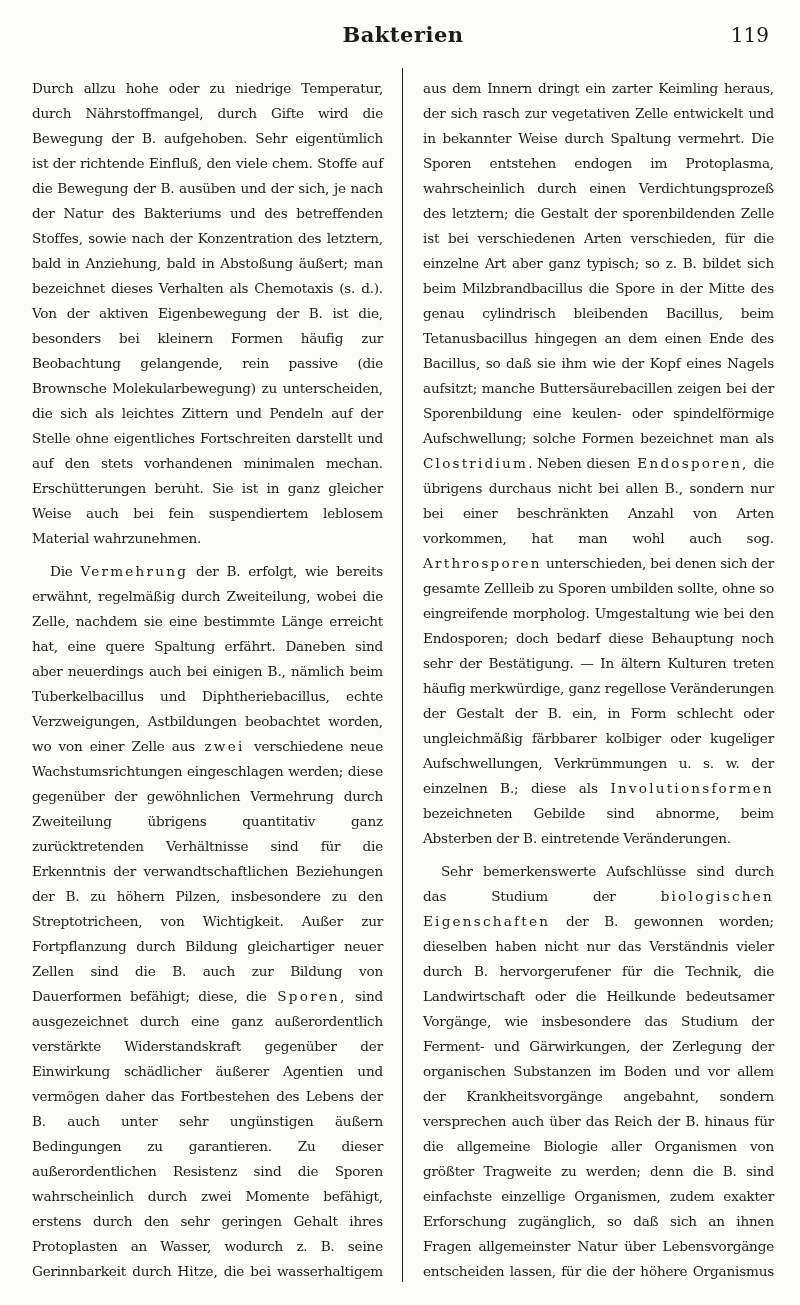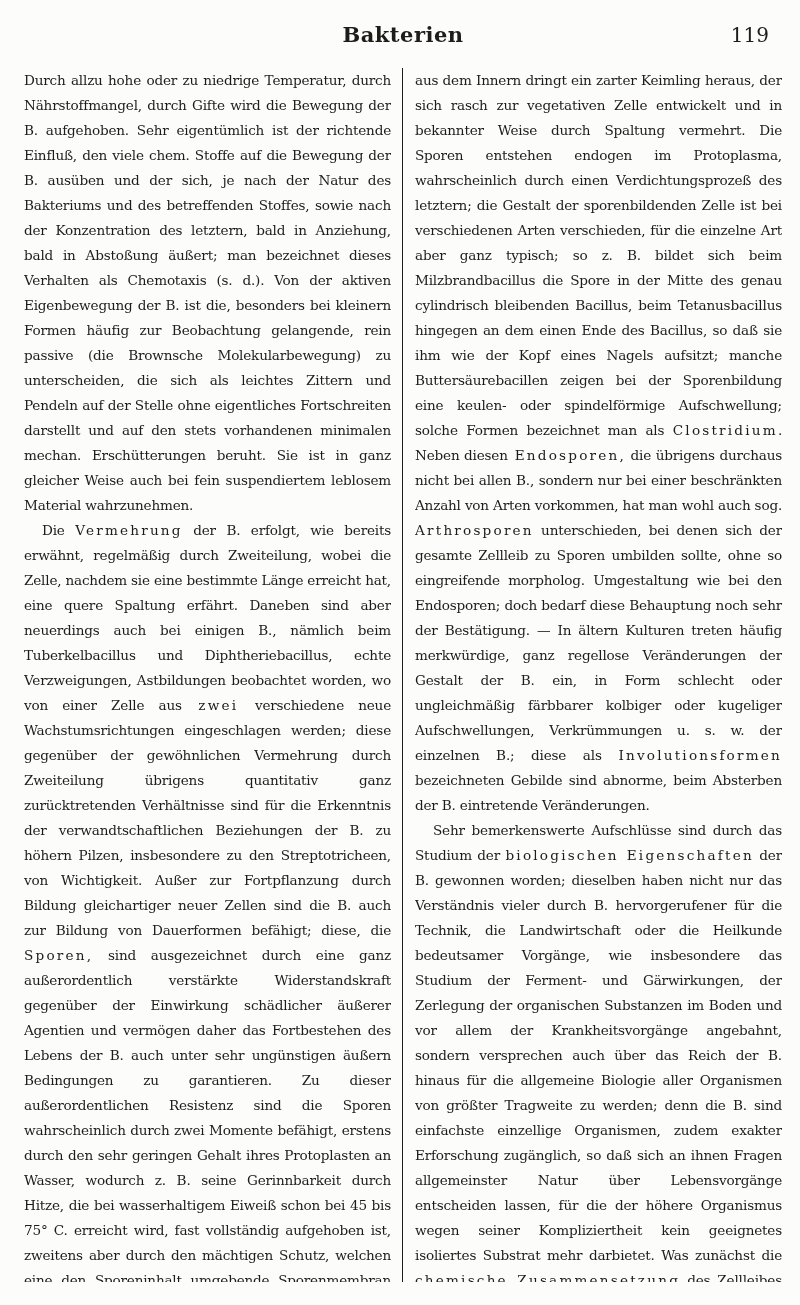--- a/index.html
+++ b/index.html
@@ -53,21 +53,21 @@
     height: 100%;
     overflow: hidden;
   }
   .column-divider {
     width: 1px;
     background: var(--ink, #1d1c18);
     margin: 0 12px 0 11px;
     flex: 0 0 1px;
   }
   p.para {
-    margin: 0;
+    margin: 8px;
     font-size: 13.6px;
     line-height: 25px;
     letter-spacing: -0.2px;
     text-align: justify;
     hyphens: auto;
     -webkit-hyphens: auto;
   }
   p.para.indent {
     text-indent: 18px;
   }

